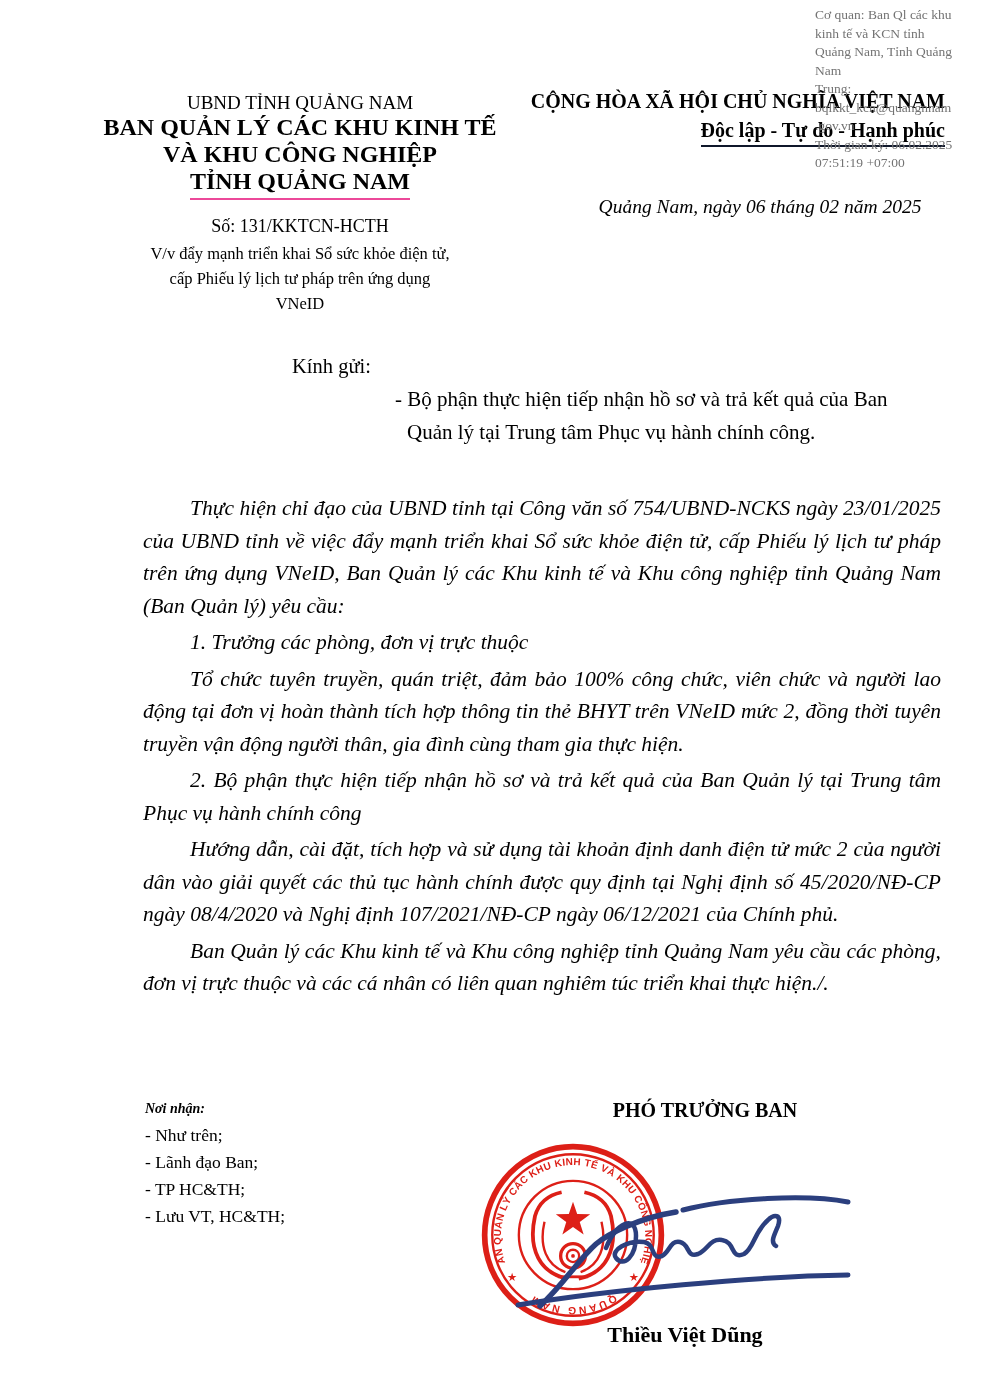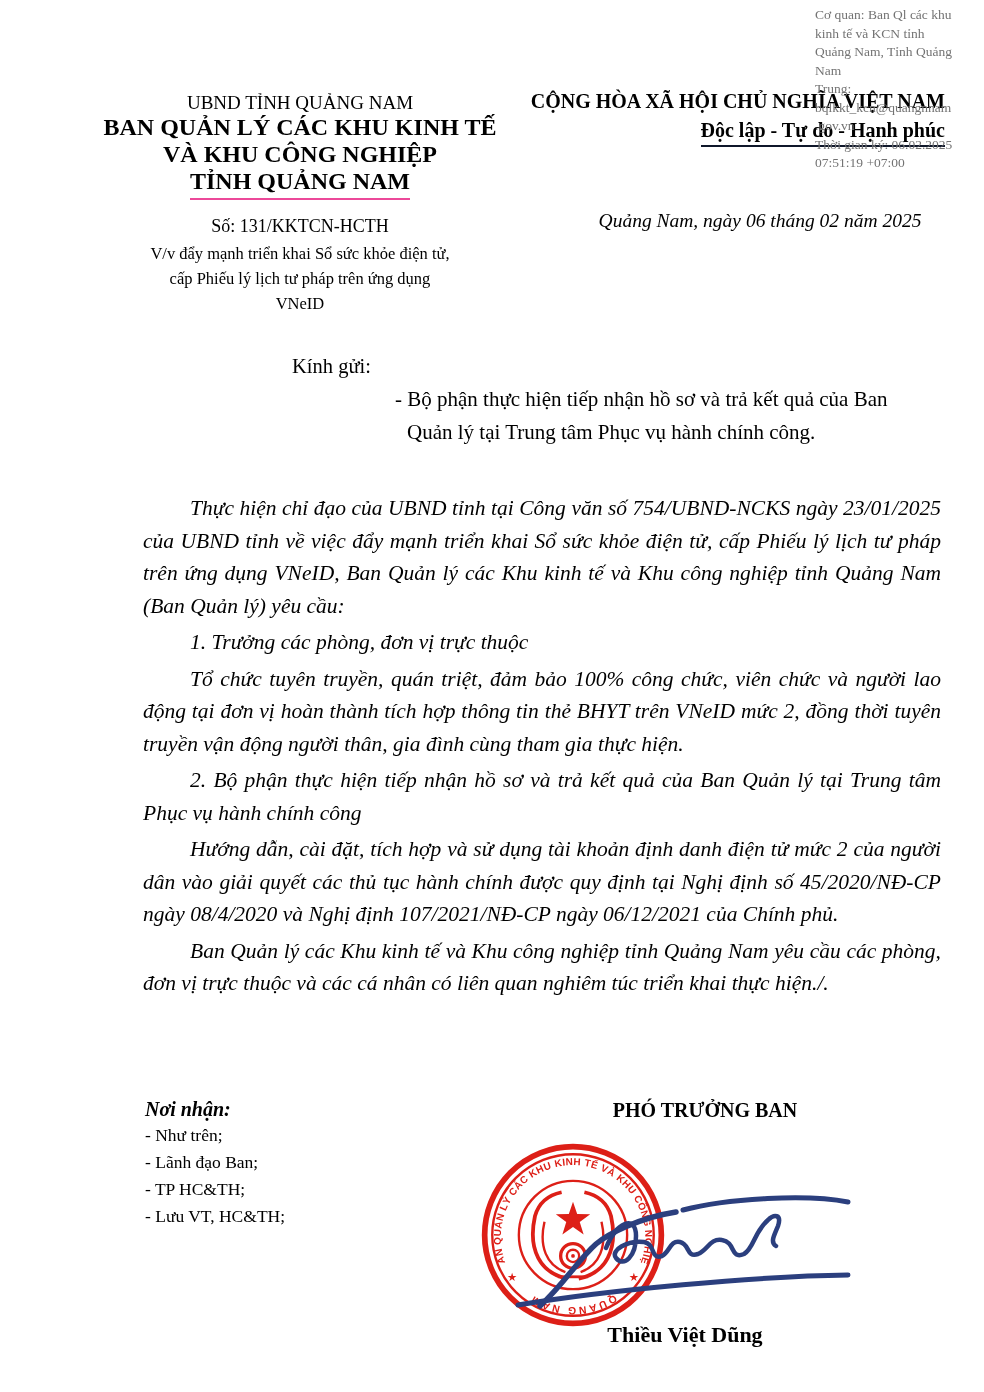--- a/index.html
+++ b/index.html
@@ -26,38 +26,38 @@
   .header-left .org-underline{display:inline-block;border-bottom:2px solid #ec4899;padding-bottom:3px;}
   .doc-number{font-size:18px;margin-top:16px;}
   .doc-subject{font-size:16.5px;line-height:25px;width:300px;margin:4px auto 0 auto;}
   .header-right{
     position:absolute;left:485px;top:90px;width:460px;text-align:right;z-index:1;
   }
   .motto1{font-size:20px;font-weight:bold;white-space:nowrap;}
   .motto2{font-size:20px;font-weight:bold;margin-top:6px;}
   .motto2 span{display:inline-block;border-bottom:2px solid #0f172a;padding-bottom:3px;}
   .date-line{
-    position:absolute;left:575px;top:210px;width:370px;text-align:center;
+    position:absolute;left:575px;top:196px;width:370px;text-align:center;
     font-style:italic;font-size:19.5px;
   }
   
   .recipients{position:absolute;left:292px;top:350px;font-size:21px;line-height:33px;}
   .recipients-label{font-size:20.5px;}
   .recipients-items{margin-left:103px;width:528px;}
   .recipient-item{padding-left:12px;text-indent:-12px;}
   
   .bodytext{
     position:absolute;left:143px;top:492px;width:798px;
     font-size:21.5px;line-height:32.5px;text-align:justify;
   }
   .bodytext p{margin:0;text-indent:47px;font-style:italic;}
   .bodytext p.sp{margin-top:4px;}
   
   .noi-nhan{position:absolute;left:145px;top:1096px;}
-  .noi-nhan-label{font-size:20px;font-weight:bold;font-style:italic;line-height:26px;}
+  .noi-nhan-label{font-size:14px;font-weight:bold;font-style:italic;line-height:26px;}
   .noi-nhan-item{font-size:17.5px;line-height:27px;}
   .signer-titles{position:absolute;left:540px;top:1096px;width:330px;text-align:center;
     font-size:20px;font-weight:bold;line-height:28px;}
   .signer-name{position:absolute;left:520px;top:1322px;width:330px;text-align:center;
     font-size:22px;font-weight:bold;}
   .seal{position:absolute;left:478px;top:1140px;width:190px;height:190px;z-index:1;}
   .handsig{position:absolute;left:478px;top:1148px;width:376px;height:176px;z-index:2;}
 </style>
 </head>
 <body>

